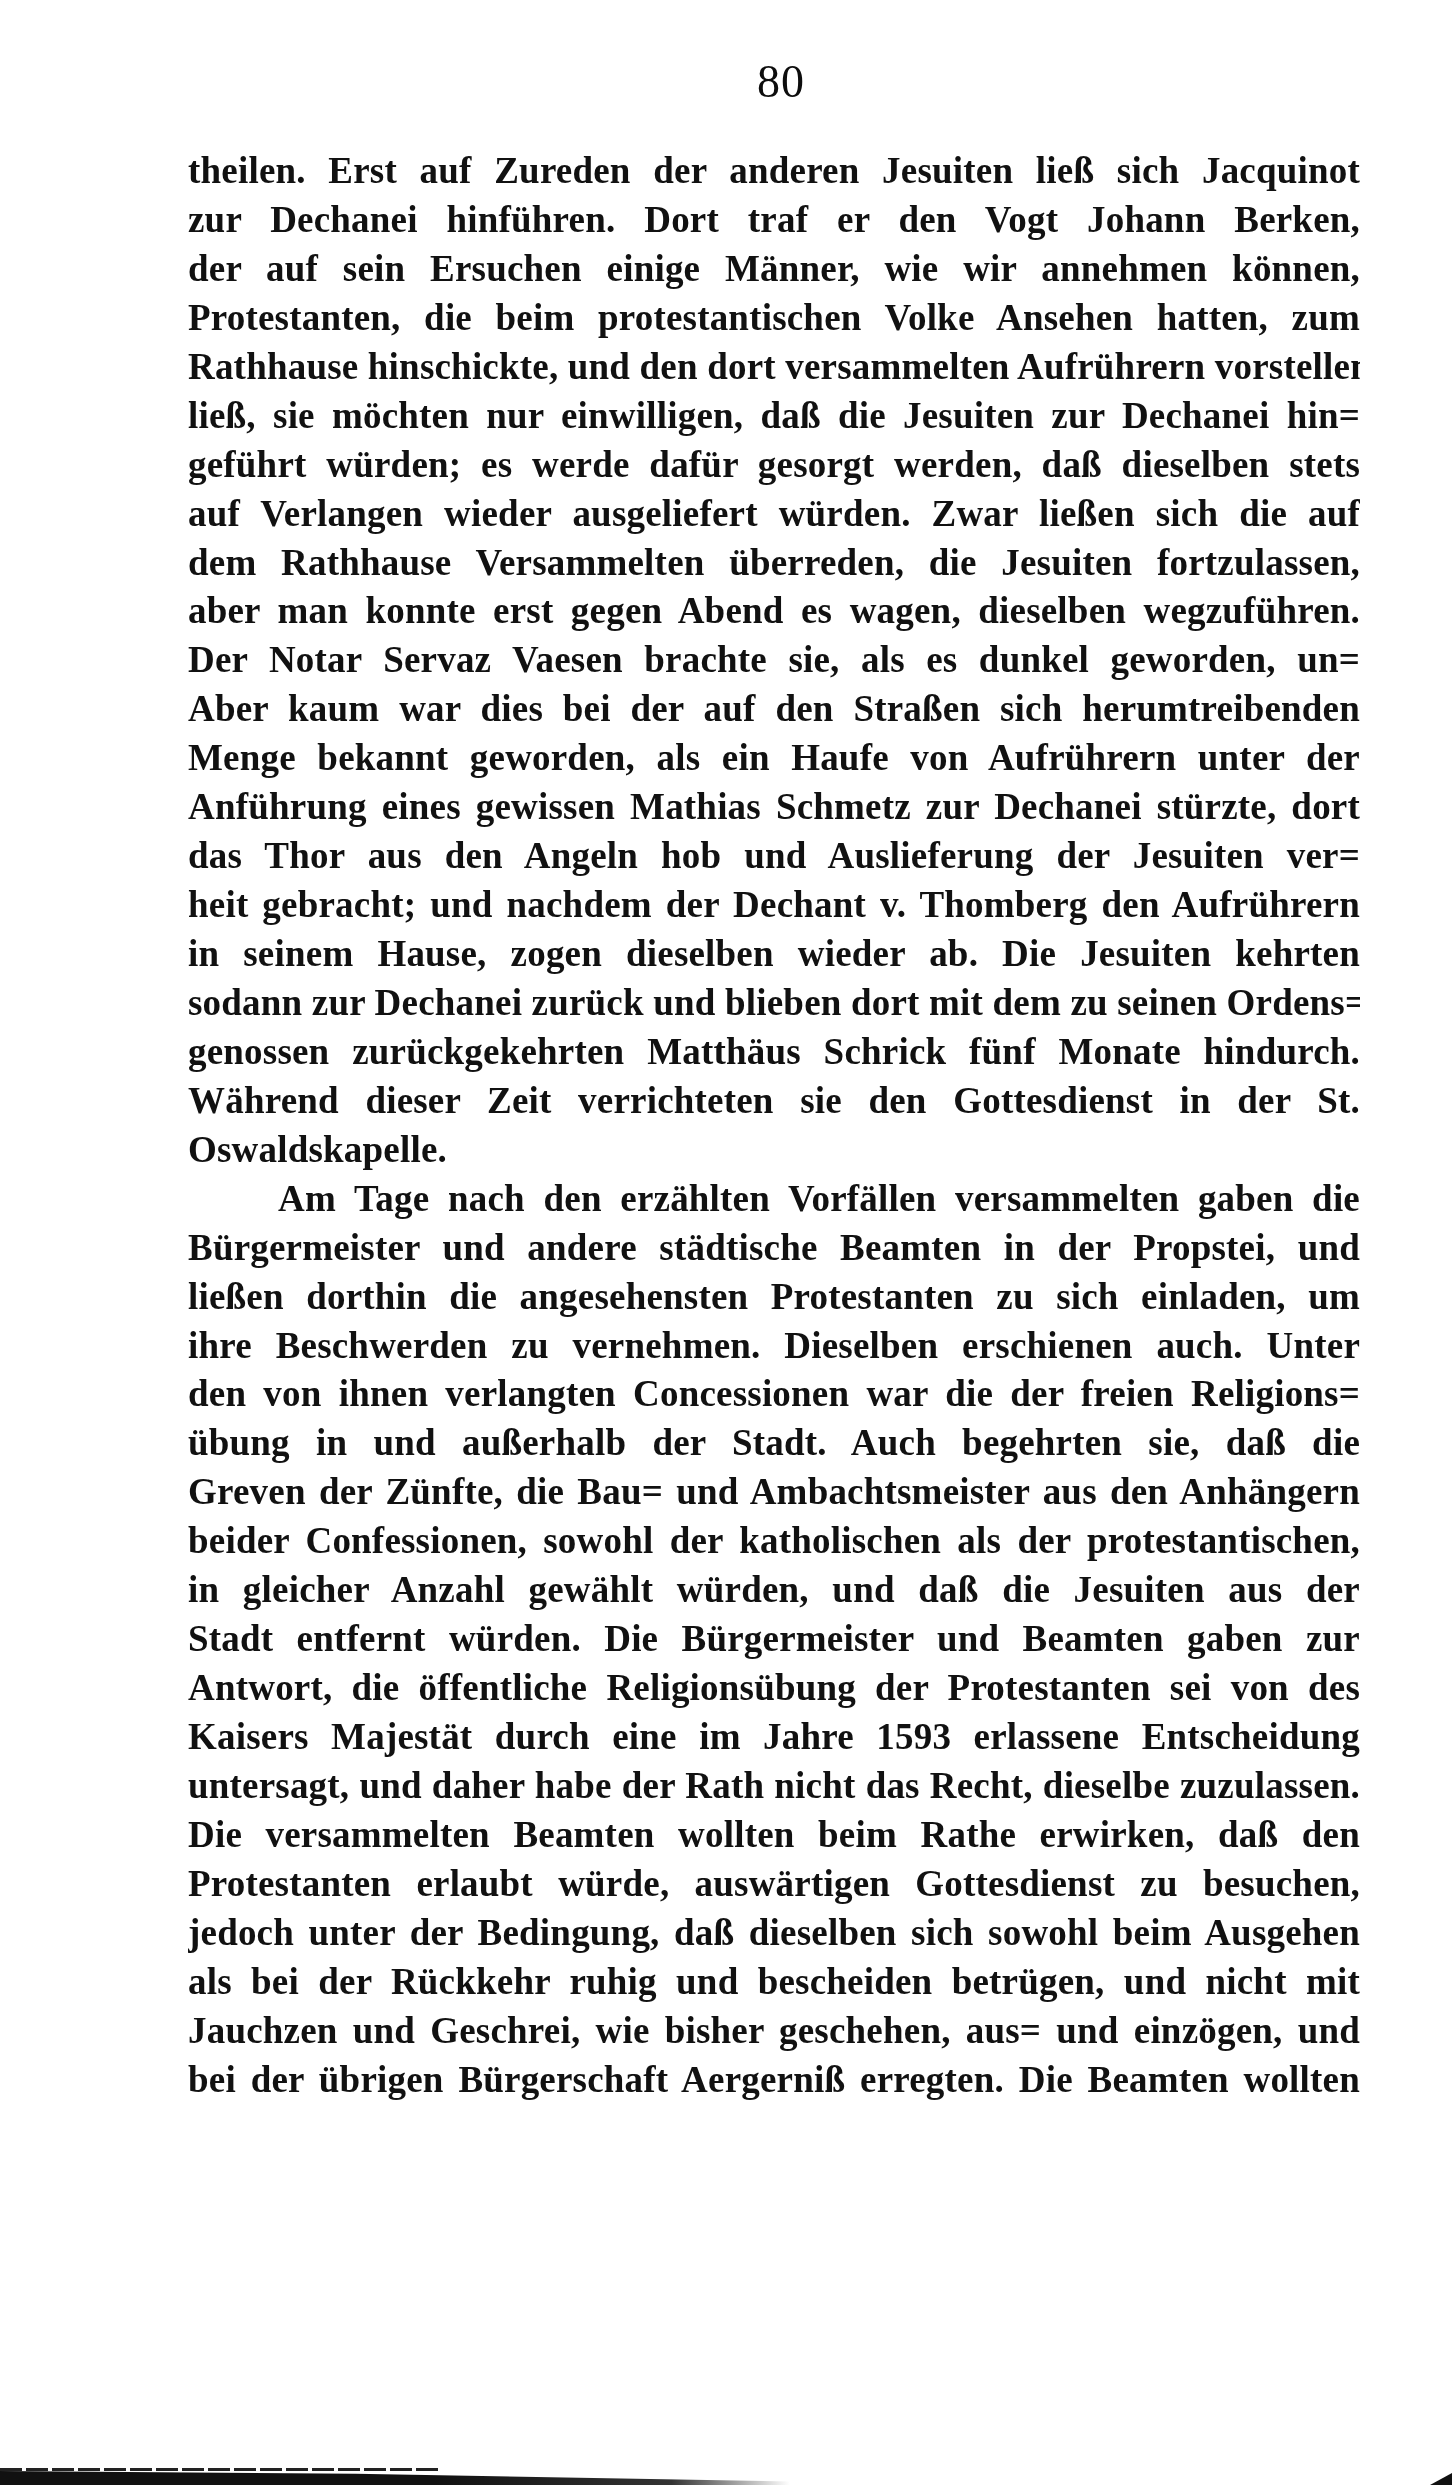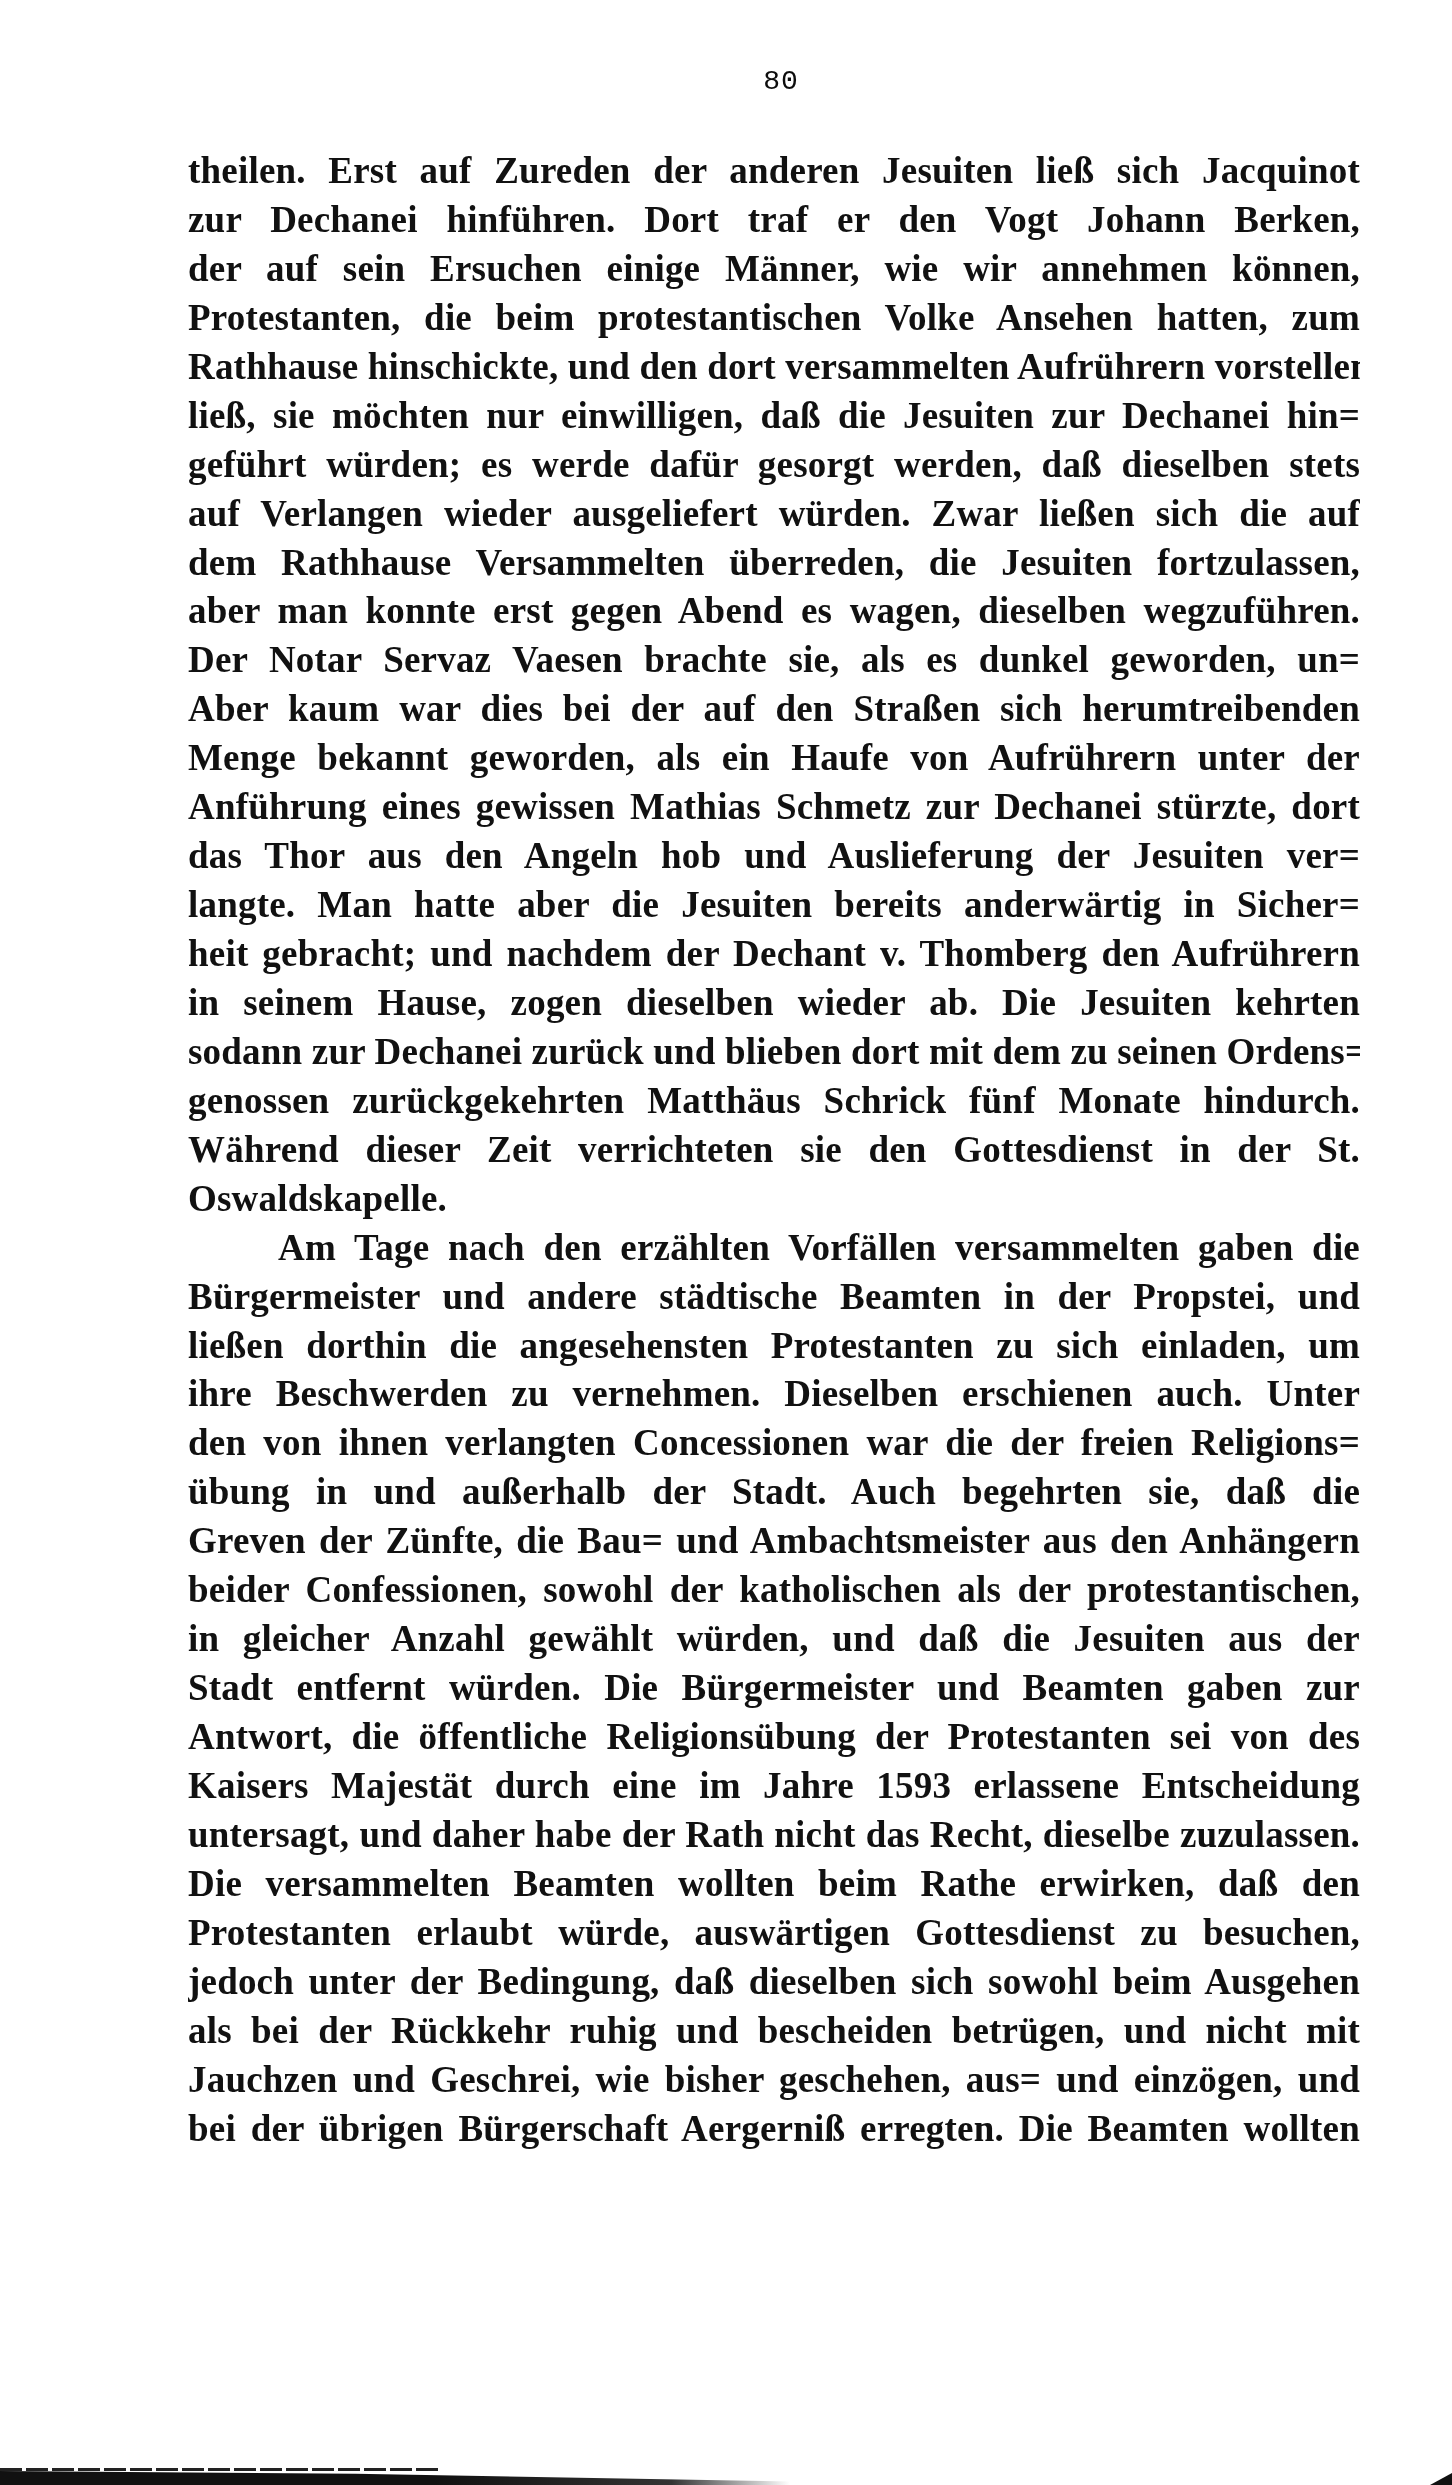--- a/index.html
+++ b/index.html
@@ -14,24 +14,24 @@
       overflow: hidden;
       color: #111111;
       font-family: "Liberation Serif", "DejaVu Serif", serif;
     }
     .page-number {
       position: absolute;
       left: 757px;
       top: 58px;
       width: 48px;
       text-align: center;
-      font-size: 28px;
+      font-size: 46px;
       line-height: 48px;
       letter-spacing: 1px;
-      font-family: Liberation Mono, monospace;
+      font-family: Liberation Serif, serif;
       color: #0d0d0d;
     }
     .text-block {
       position: absolute;
       left: 188px;
       top: 147px;
       width: 1172px;
     }
     .line {
       display: block;
@@ -93,21 +93,20 @@
     <div class="line">ließ, sie möchten nur einwilligen, daß die Jesuiten zur Dechanei hin=</div>
     <div class="line">geführt würden; es werde dafür gesorgt werden, daß dieselben stets</div>
     <div class="line">auf Verlangen wieder ausgeliefert würden. Zwar ließen sich die auf</div>
     <div class="line">dem Rathhause Versammelten überreden, die Jesuiten fortzulassen,</div>
     <div class="line">aber man konnte erst gegen Abend es wagen, dieselben wegzuführen.</div>
     <div class="line">Der Notar Servaz Vaesen brachte sie, als es dunkel geworden, un=</div>
     <div class="line">Aber kaum war dies bei der auf den Straßen sich herumtreibenden</div>
     <div class="line">Menge bekannt geworden, als ein Haufe von Aufrührern unter der</div>
     <div class="line">Anführung eines gewissen Mathias Schmetz zur Dechanei stürzte, dort</div>
     <div class="line">das Thor aus den Angeln hob und Auslieferung der Jesuiten ver=</div>
-    <div class="line">langte. Man hatte aber die Jesuiten bereits anderwärtig in Sicher=</div>
     <div class="line">heit gebracht; und nachdem der Dechant v. Thomberg den Aufrührern</div>
     <div class="line">in seinem Hause, zogen dieselben wieder ab. Die Jesuiten kehrten</div>
     <div class="line">sodann zur Dechanei zurück und blieben dort mit dem zu seinen Ordens=</div>
     <div class="line">genossen zurückgekehrten Matthäus Schrick fünf Monate hindurch.</div>
     <div class="line">Während dieser Zeit verrichteten sie den Gottesdienst in der St.</div>
     <div class="line last">Oswaldskapelle.</div>
   </div>
   <div>
     <div class="line indent">Am Tage nach den erzählten Vorfällen versammelten gaben die</div>
     <div class="line">Bürgermeister und andere städtische Beamten in der Propstei, und</div>

